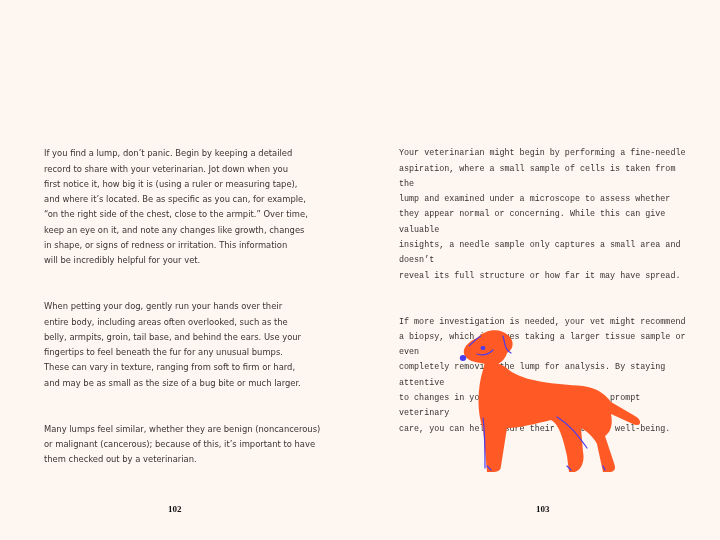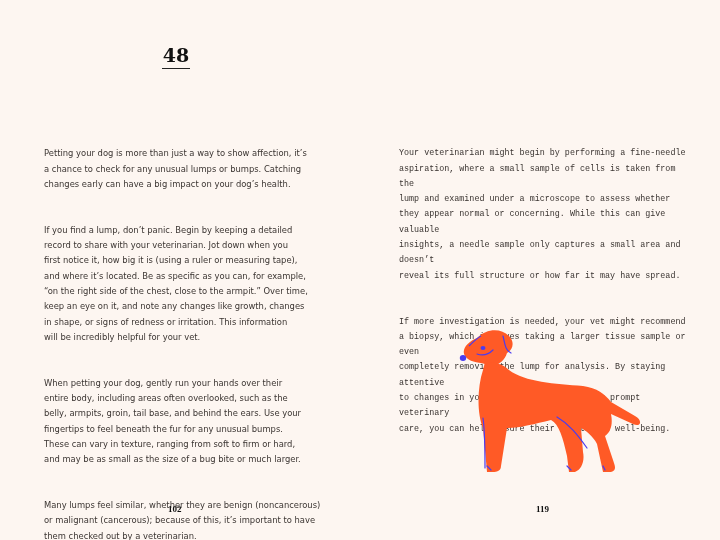--- a/index.html
+++ b/index.html
@@ -35,25 +35,21 @@
     font-size:9px; color:#111;
   }
   .left .folio { left:168px; }
   .right .folio { left:176px; }
   .dog { position:absolute; left:455px; top:320px; width:200px; height:160px; }
 </style>
 </head>
 <body>
 
 <div class="page left">
-  <div class="chapter-num"><span>48</span></div>
   <div class="text">
-    <p>Petting your dog is more than just a way to show affection, it’s
-a chance to check for any unusual lumps or bumps. Catching
-changes early can have a big impact on your dog’s health.</p>
     <p>If you find a lump, don’t panic. Begin by keeping a detailed
 record to share with your veterinarian. Jot down when you
 first notice it, how big it is (using a ruler or measuring tape),
 and where it’s located. Be as specific as you can, for example,
 “on the right side of the chest, close to the armpit.” Over time,
 keep an eye on it, and note any changes like growth, changes
 in shape, or signs of redness or irritation. This information
 will be incredibly helpful for your vet.</p>
     <p>When petting your dog, gently run your hands over their
 entire body, including areas often overlooked, such as the
@@ -75,21 +71,21 @@
 lump and examined under a microscope to assess whether
 they appear normal or concerning. While this can give valuable
 insights, a needle sample only captures a small area and doesn’t
 reveal its full structure or how far it may have spread.</p>
     <p>If more investigation is needed, your vet might recommend
 a biopsy, which involves taking a larger tissue sample or even
 completely removing the lump for analysis. By staying attentive
 to changes in your dog’s body and seeking prompt veterinary
 care, you can help ensure their health and well-being.</p>
   </div>
-  <div class="folio">119</div>
+  <div class="folio">103</div>
 </div>
 
 <svg class="dog" viewBox="0 0 200 160">
   <g fill="#ff5a26">
 
     <path d="M10 36 C 6 30, 12 22, 22 18 C 32 8, 46 8, 54 16 C 60 22, 58 30, 52 33 C 50 40, 44 44, 40 46 L 30 44 C 22 42, 14 42, 10 36 Z"></path>
 
     <path d="M30 42 C 40 42, 48 44, 54 50 C 70 62, 100 64, 128 66 C 142 68, 150 74, 156 82 L 180 96 C 188 100, 186 108, 178 104 L 156 94 C 158 104, 156 112, 150 116 L 158 140 C 160 146, 162 150, 156 152 L 148 152 L 142 124 C 138 116, 130 110, 126 108 L 128 132 C 130 142, 126 150, 120 152 L 114 152 L 112 136 C 108 118, 104 104, 96 100 C 80 104, 64 108, 52 108 L 46 146 C 46 152, 40 152, 36 152 L 32 152 L 28 108 C 22 94, 22 68, 28 50 Z"></path>
   </g>
   <g fill="none" stroke="#4a3cf0" stroke-width="1.2" stroke-linecap="round">

